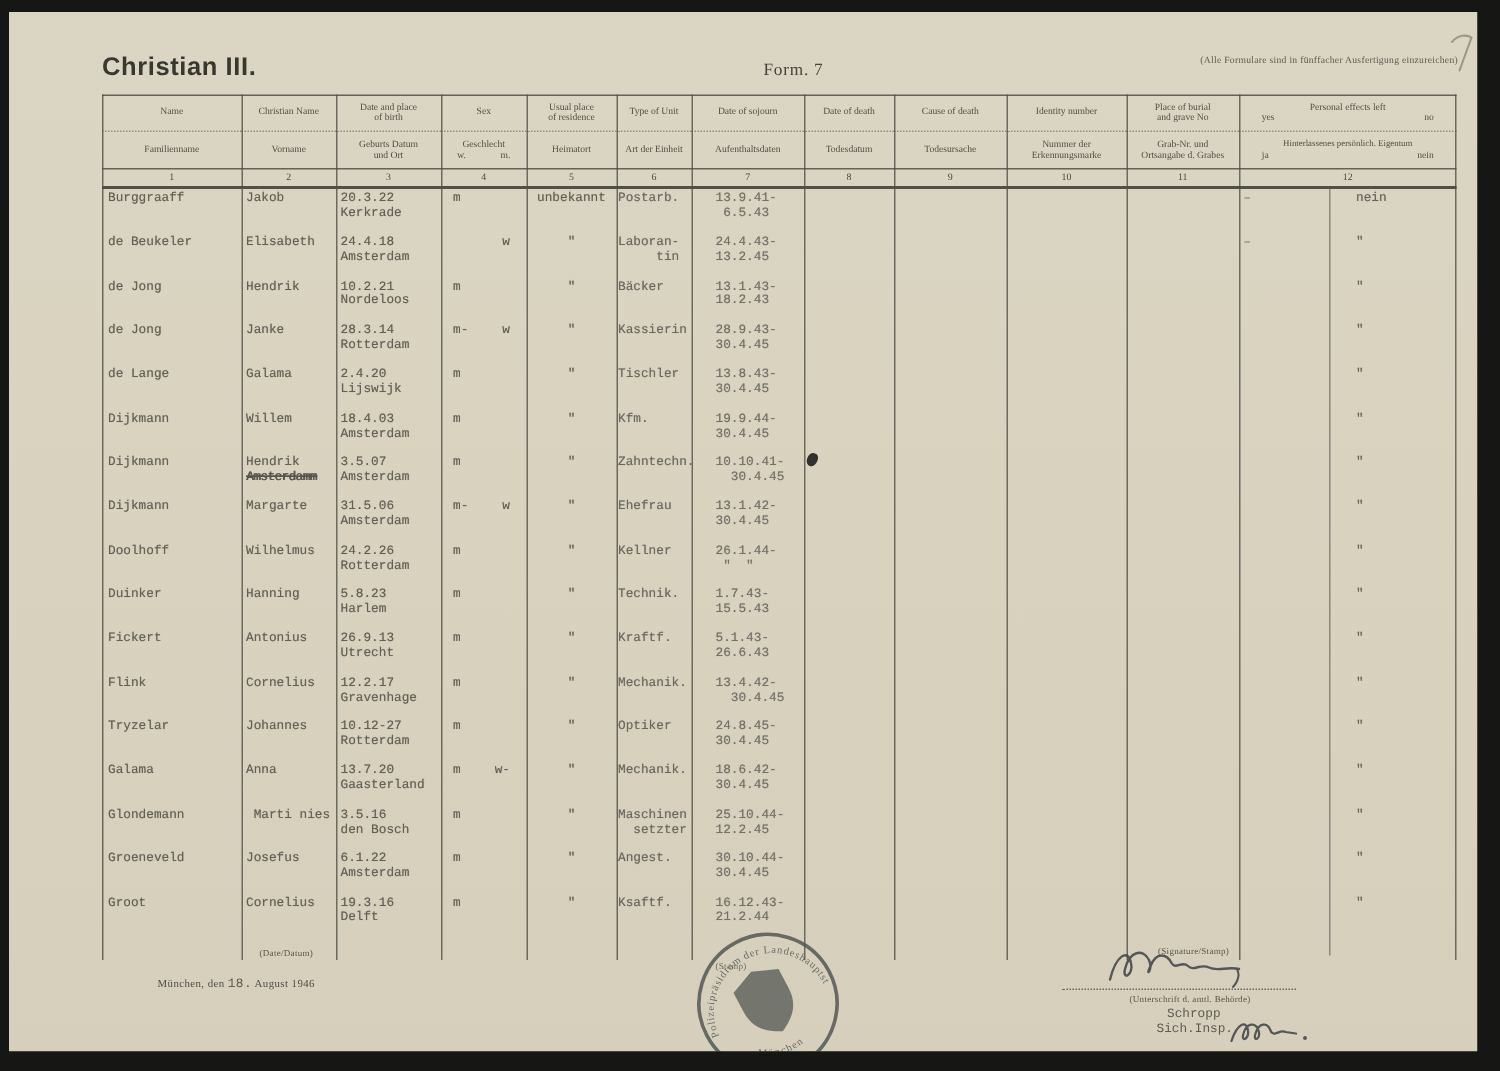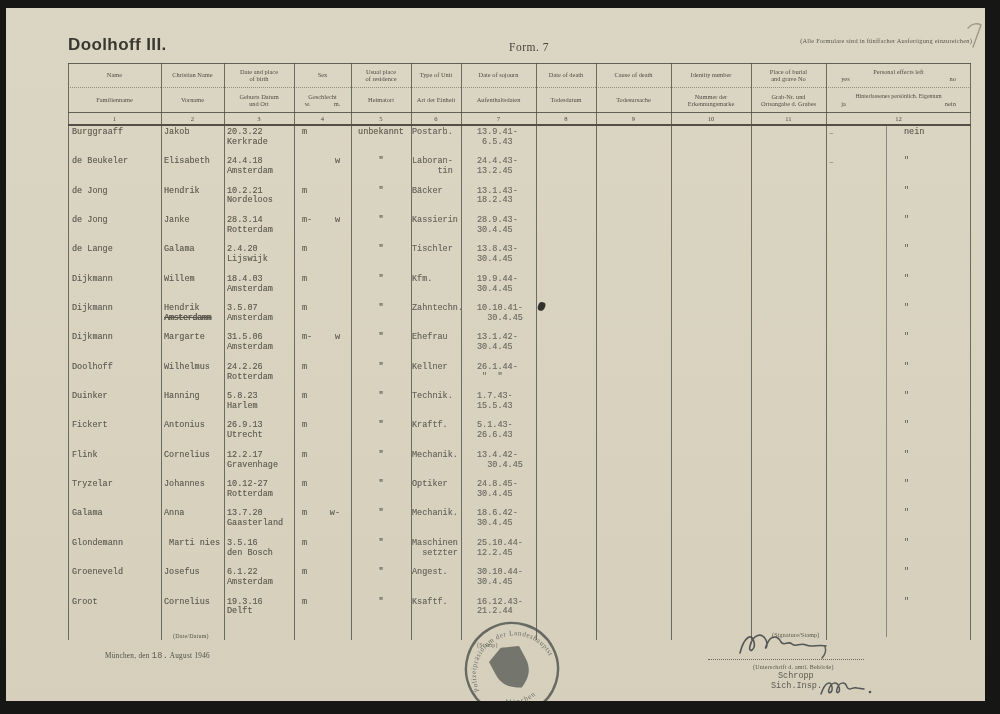--- a/index.html
+++ b/index.html
@@ -74,21 +74,21 @@
   #dotted-sig{position:absolute;left:702px;top:651px;width:156px;border-top:1px dotted rgba(80,78,68,.8);z-index:6;}
   #stamp-svg{position:absolute;left:446px;top:601px;z-index:9;transform:rotate(-28deg);opacity:.82;}
   #sig-svg{position:absolute;left:731px;top:621px;z-index:8;}
   #mark2-svg{position:absolute;left:812px;top:666px;z-index:8;}
 </style>
 </head>
 <body>
 
 <div id="paper">
 
-  <div id="kategorie" style="position:absolute">Doolhoff III.</div>
+  <div id="kategorie" style="position:absolute">Christian III.</div>
   <div id="form-no">Form. 7</div>
   <div id="top-note">(Alle Formulare sind in fünffacher Ausfertigung einzureichen)</div>
 
   <div class="hline" style="top:55px"></div>
   <div class="hline" style="top:104px"></div>
   <div class="hline" style="top:116px;height:1.5px;background:rgba(66,65,56,.9)"></div>
   <div id="vlines">
       <div class="vline" style="left: 62px;"></div>
       <div class="vline" style="left: 155px;"></div>
       <div class="vline" style="left: 218px;"></div>

